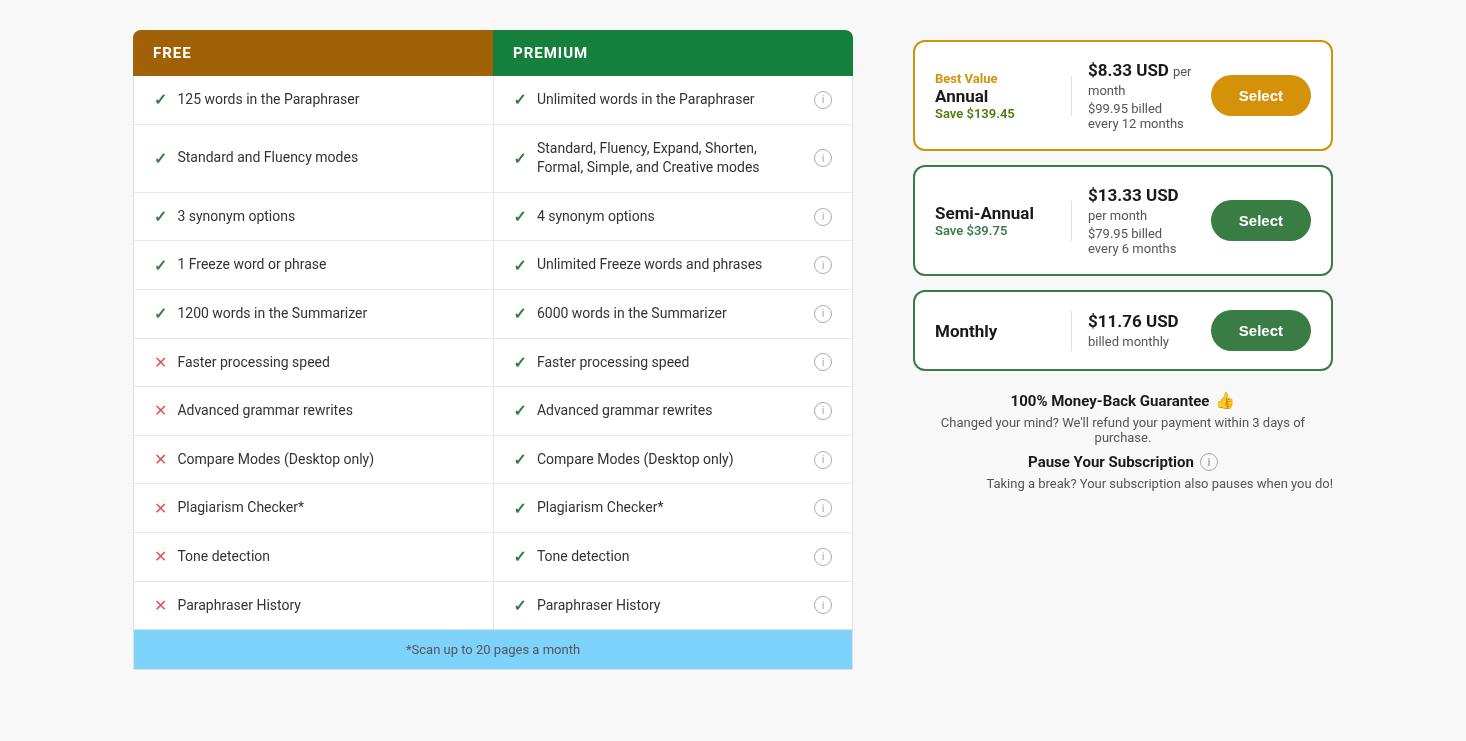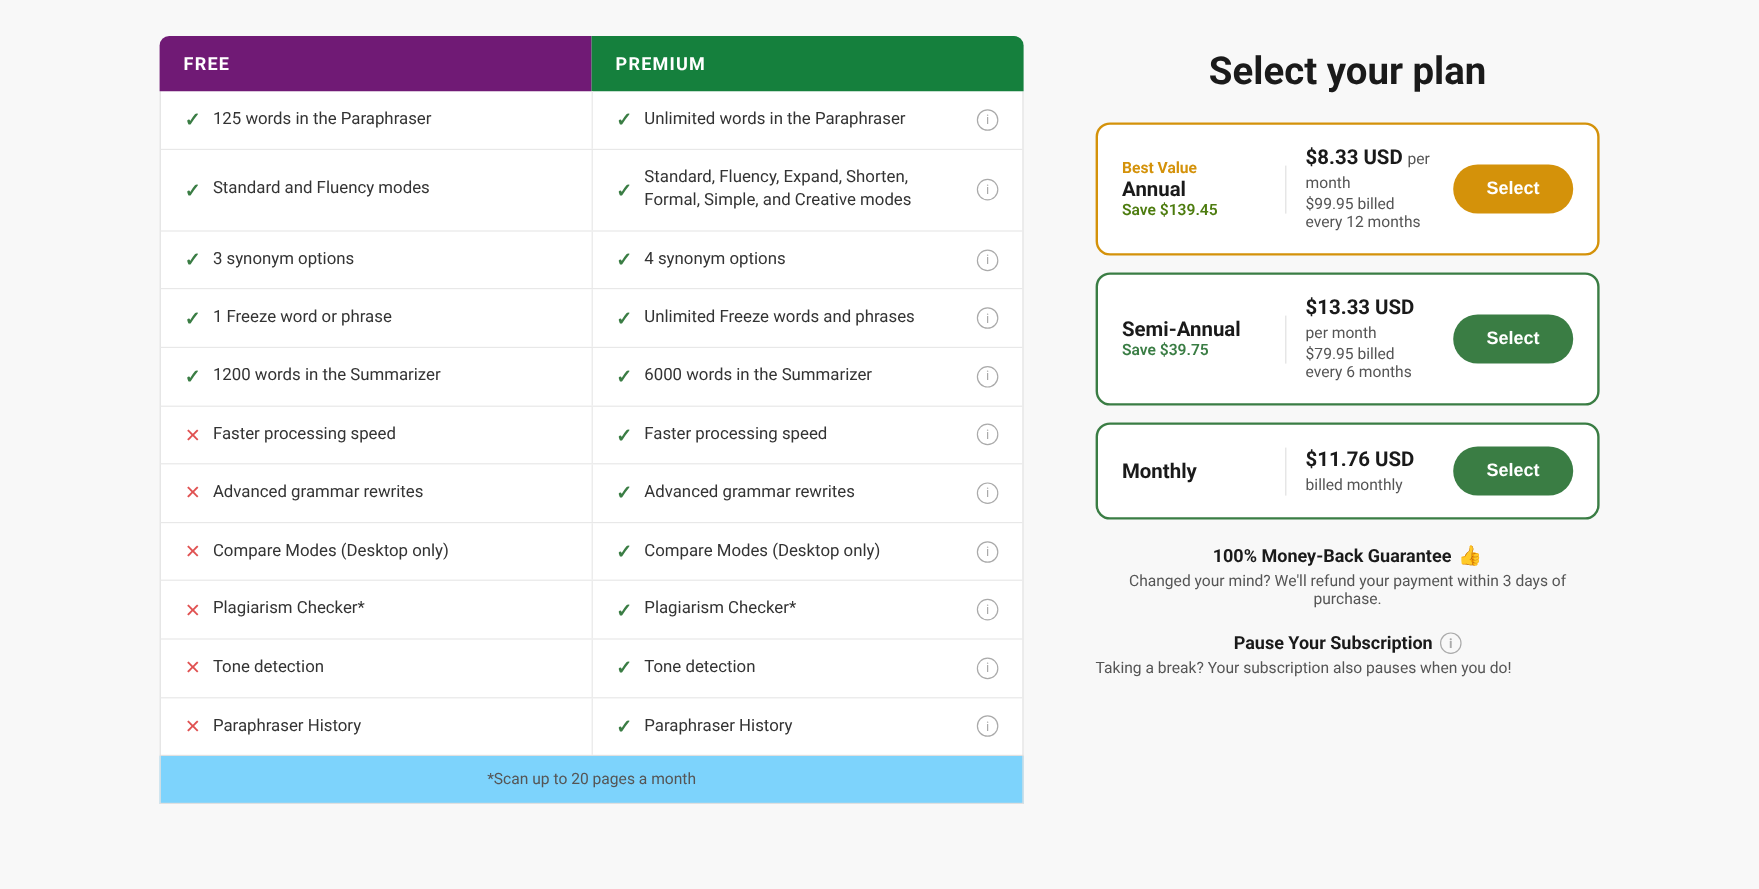--- a/index.html
+++ b/index.html
@@ -22,21 +22,21 @@
     
     .comparison-table {
       flex: 0 0 auto;
       width: 720px;
     }
     .table-header {
       display: flex;
     }
     .col-free-header {
       flex: 1;
-      background: #701a75;
+      background: #a16207;
       color: white;
       font-weight: 700;
       font-size: 15px;
       letter-spacing: 1px;
       padding: 14px 20px;
       border-radius: 8px 0 0 0;
     }
     .col-premium-header {
       flex: 1;
       background: #15803d;
@@ -220,22 +220,22 @@
       align-items: center;
       justify-content: center;
       gap: 6px;
     }
     .guarantee-text {
       font-size: 13px;
       color: #555;
       margin-top: 5px;
     }
     .pause-section {
-      text-align: left;
-      margin-top: 20px;
+      text-align: right;
+      margin-top: 8px;
     }
     .pause-title {
       font-weight: 700;
       font-size: 15px;
       color: #1a1a1a;
       display: flex;
       align-items: center;
       justify-content: center;
       gap: 6px;
     }
@@ -405,21 +405,20 @@
               <span class="cell-text">Paraphraser History</span>
             </div>
             <span class="info-icon">i</span>
           </div>
         </div>
       </div>
     <div class="table-footnote">*Scan up to 20 pages a month</div>
   </div>
 
   <div class="plan-selector">
-    <h2 class="plan-title">Select your plan</h2>
 
     <div class="plan-card annual">
       <div class="plan-name-block">
         <div class="plan-best-value">Best Value</div>
         <div class="plan-name">Annual</div>
         <div class="plan-save annual">Save $139.45</div>
       </div>
       <div class="plan-divider"></div>
       <div class="plan-pricing">
         <div>

